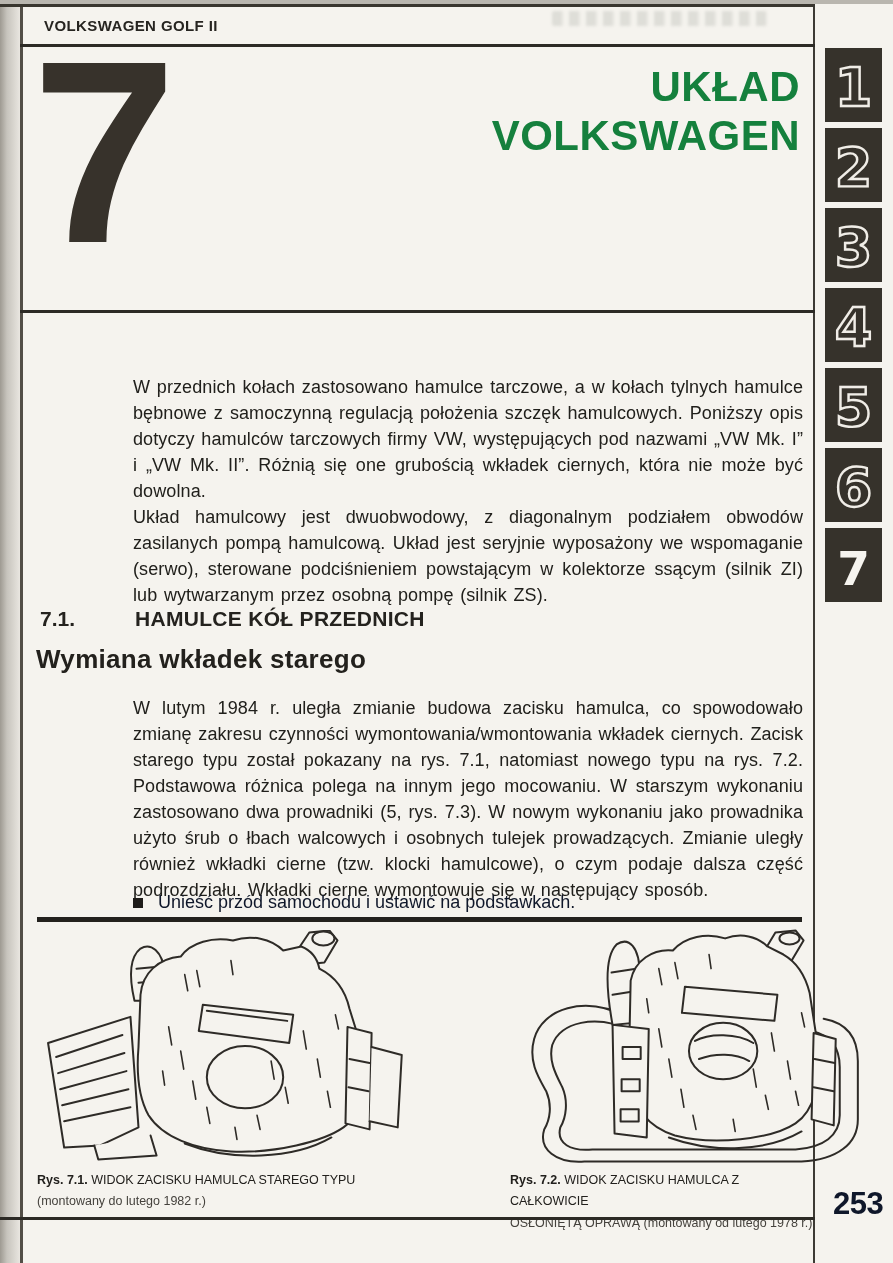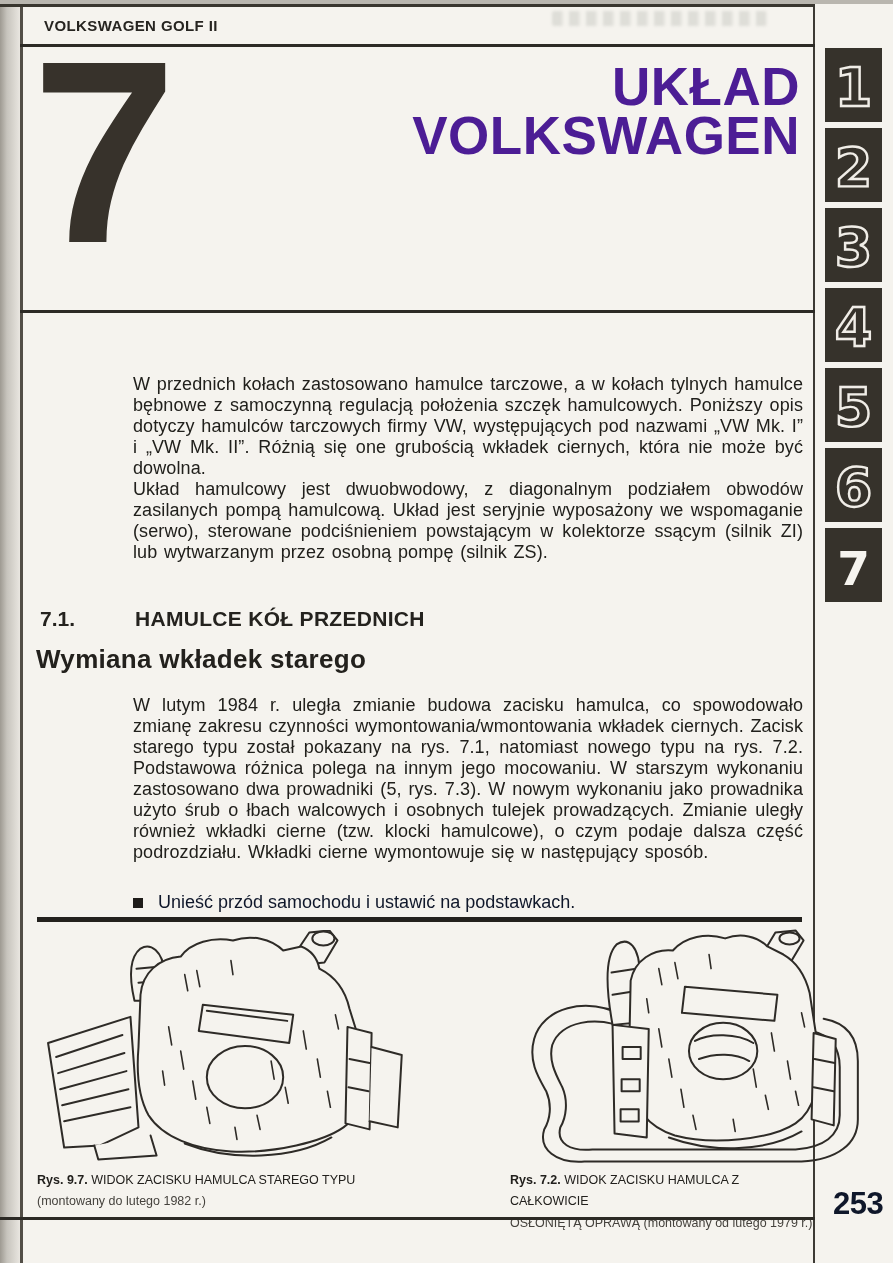--- a/index.html
+++ b/index.html
@@ -19,22 +19,22 @@
   .rule-thick{left:37px;top:913px;width:765px;height:5px;background:#23211d;}
   .rule-bottom{left:0;top:1213px;width:815px;height:3px;}
   .running-header{position:absolute;left:44px;top:13px;font-size:15px;font-weight:bold;
     letter-spacing:.4px;color:#262420;}
   .ghost{position:absolute;left:552px;top:7px;width:215px;height:15px;opacity:.33;
     background:repeating-linear-gradient(90deg,rgba(108,116,106,.5) 0 9px,rgba(245,243,238,0) 12px 17px);
     filter:blur(1.5px);border-radius:2px;}
   .chapter-digit{position:absolute;left:32px;top:50px;font-size:260px;line-height:.76;
     font-weight:bold;color:#37322b;letter-spacing:-6px;}
   .chapter-title{position:absolute;left:300px;top:58px;width:500px;text-align:right;
-    font-size:53px;line-height:49px;font-weight:bold;color:#4c1d95;letter-spacing:.5px;}
-  .bodytext{position:absolute;width:670px;font-size:18px;line-height:21px;
+    font-size:42px;line-height:49px;font-weight:bold;color:#15803d;letter-spacing:.5px;}
+  .bodytext{position:absolute;width:670px;font-size:18px;line-height:26px;
     text-align:justify;letter-spacing:.1px;word-spacing:1.5px;color:#21201c;}
   .bodytext p{margin:0;}
   .intro{left:133px;top:370px;}
   .body2{left:133px;top:691px;}
   .section-heading{position:absolute;left:40px;top:603px;font-size:21px;font-weight:bold;color:#24221e;}
   .sec-num{display:inline-block;width:95px;}
   .sec-title{letter-spacing:.3px;}
   .subheading{position:absolute;left:36px;top:640px;margin:0;font-size:26px;font-weight:bold;
     letter-spacing:.3px;color:#23211d;}
   .bullet-row{position:absolute;left:133px;top:888px;width:670px;display:flex;
@@ -184,27 +184,27 @@
           <path d="M278,132 l3,18"></path>
           <path d="M286,162 l3,14"></path>
         <path d="M224,190 l2,12"></path>
           <path d="M292,84 l3,14"></path>
           <path d="M138,70 l2,14"></path>
       </g>
     </g>
   </svg>
 
   <div class="caption cap1">
-    <div><b>Rys. 9.7.</b>&nbsp;<span>WIDOK ZACISKU HAMULCA STAREGO TYPU</span></div>
+    <div><b>Rys. 7.1.</b>&nbsp;<span>WIDOK ZACISKU HAMULCA STAREGO TYPU</span></div>
     <div class="cap-note">(montowany do lutego 1982 r.)</div>
   </div>
 
   <div class="caption cap2">
     <div><b>Rys. 7.2.</b>&nbsp;<span>WIDOK ZACISKU HAMULCA Z CAŁKOWICIE</span></div>
-    <div class="cap-note">OSŁONIĘTĄ OPRAWĄ (montowany od lutego 1979 r.)</div>
+    <div class="cap-note">OSŁONIĘTĄ OPRAWĄ (montowany od lutego 1978 r.)</div>
   </div>
 
   <div class="rule rule-bottom"></div>
 
   <div class="page-number">253</div>
 
   <div class="tabs">
     <div class="tab">
       <svg width="57" height="74">
           <text x="28.5" y="58" text-anchor="middle">1</text>

